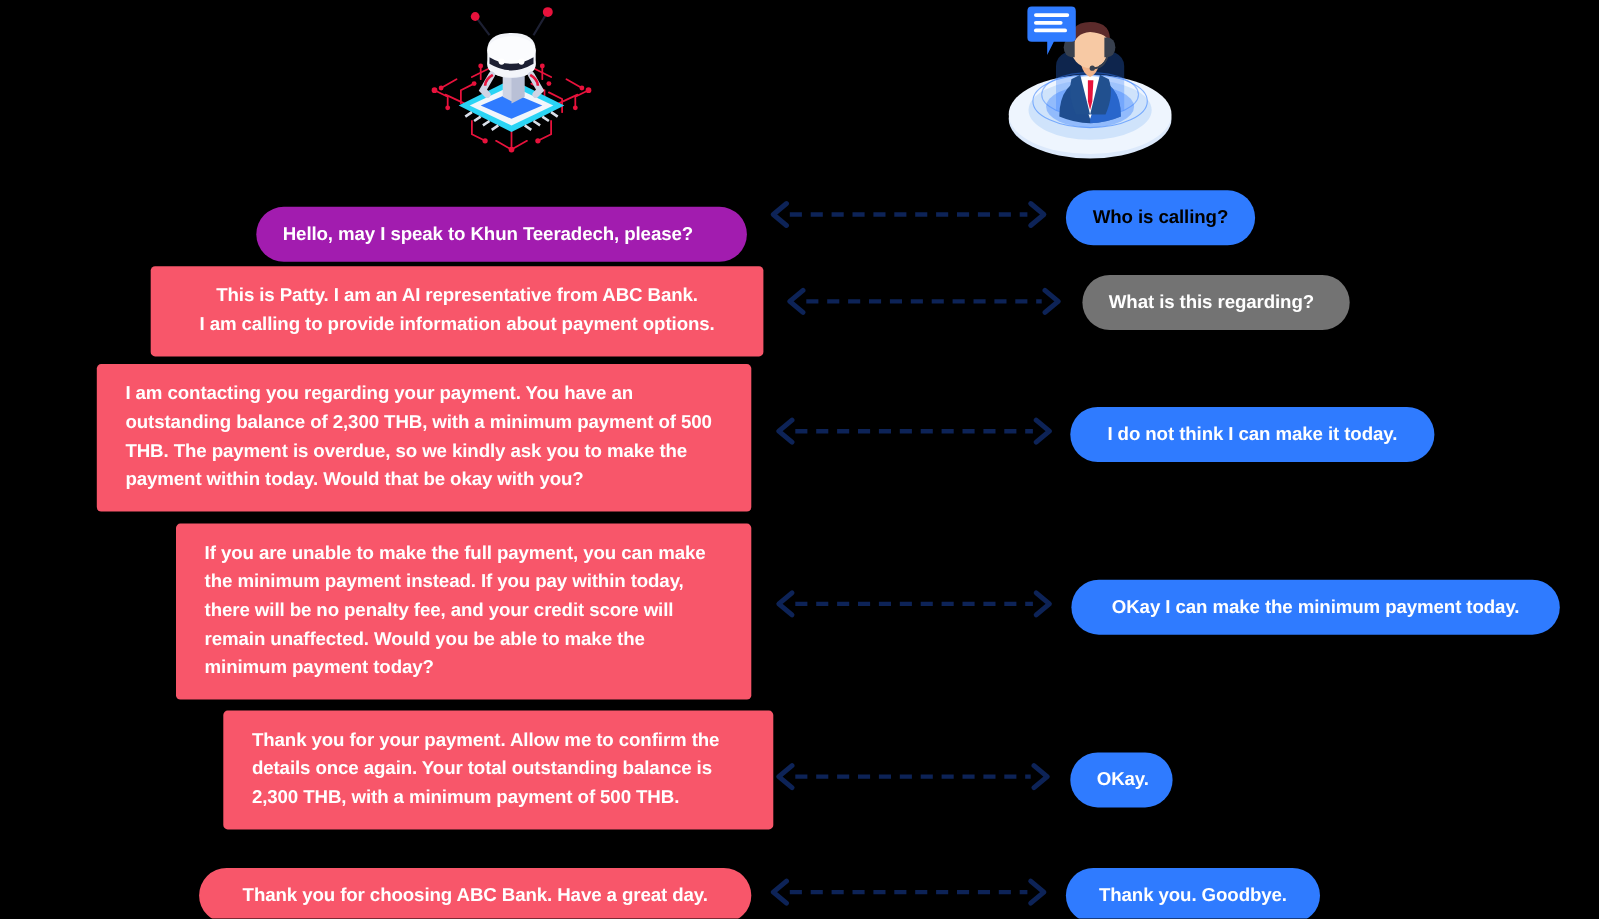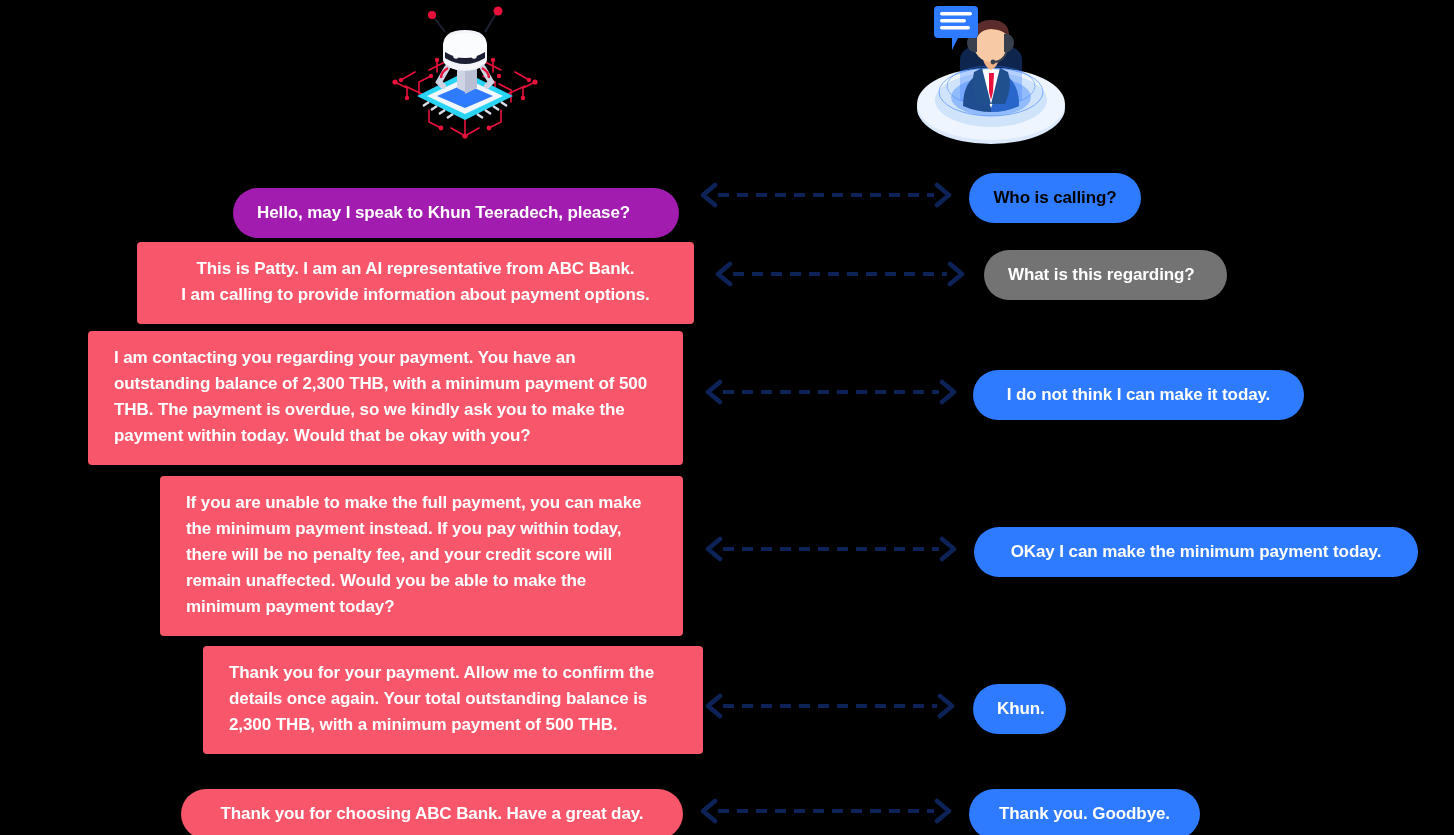--- a/index.html
+++ b/index.html
@@ -204,18 +204,18 @@
       <div class="bubble ai pill b-single" style="left: 233px; top: 188px; width: 446px; background: #a21caf; color: rgb(255, 255, 255);">Hello, may I speak to Khun Teeradech, please?</div>
       <div class="bubble human pill b-single" style="left: 969px; top: 173px; width: 172px; text-align: center; background: rgb(47, 123, 255); color: #000000;">Who is calling?</div>
       <div class="bubble ai blocky b-multi" style="left: 137px; top: 242px; width: 557px; text-align: center; background: rgb(248, 86, 106); color: rgb(255, 255, 255);">This is Patty. I am an AI representative from ABC Bank.
 I am calling to provide information about payment options.</div>
       <div class="bubble human pill b-single" style="left: 984px; top: 250px; width: 243px; text-align: left; background: #737373; color: rgb(255, 255, 255);">What is this regarding?</div>
       <div class="bubble ai blocky b-multi" style="left: 88px; top: 331px; width: 595px; text-align: left; background: rgb(248, 86, 106); color: rgb(255, 255, 255);">I am contacting you regarding your payment. You have an outstanding balance of 2,300 THB, with a minimum payment of 500 THB. The payment is overdue, so we kindly ask you to make the payment within today. Would that be okay with you?</div>
       <div class="bubble human pill b-single" style="left: 973px; top: 370px; width: 331px; text-align: center; background: rgb(47, 123, 255); color: #ffffff;">I do not think I can make it today.</div>
       <div class="bubble ai blocky b-multi" style="left: 160px; top: 476px; width: 523px; text-align: left; background: rgb(248, 86, 106); color: rgb(255, 255, 255);">If you are unable to make the full payment, you can make the minimum payment instead. If you pay within today, there will be no penalty fee, and your credit score will remain unaffected. Would you be able to make the minimum payment today?</div>
       <div class="bubble human pill b-single" style="left: 974px; top: 527px; width: 444px; text-align: center; background: rgb(47, 123, 255); color: rgb(255, 255, 255);">OKay I can make the minimum payment today.</div>
       <div class="bubble ai blocky b-multi" style="left: 183px; top: 646px; width: 500px; text-align: left; background: rgb(248, 86, 106); color: rgb(255, 255, 255); margin-left: 20px;">Thank you for your payment. Allow me to confirm the details once again. Your total outstanding balance is 2,300 THB, with a minimum payment of 500 THB.</div>
-      <div class="bubble human pill b-single" style="left: 973px; top: 684px; width: 93px; text-align: center; background: rgb(47, 123, 255); color: rgb(255, 255, 255);">Khun.</div>
+      <div class="bubble human pill b-single" style="left: 973px; top: 684px; width: 93px; text-align: center; background: rgb(47, 123, 255); color: rgb(255, 255, 255);">OKay.</div>
       <div class="bubble ai pill b-single" style="left: 181px; top: 789px; width: 502px; text-align: center; background: rgb(248, 86, 106); color: rgb(255, 255, 255);">Thank you for choosing ABC Bank. Have a great day.</div>
       <div class="bubble human pill b-single" style="left: 969px; top: 789px; width: 231px; text-align: center; background: rgb(47, 123, 255); color: rgb(255, 255, 255);">Thank you. Goodbye.</div>
     </div>
 
 </div>
 
 </body></html>

